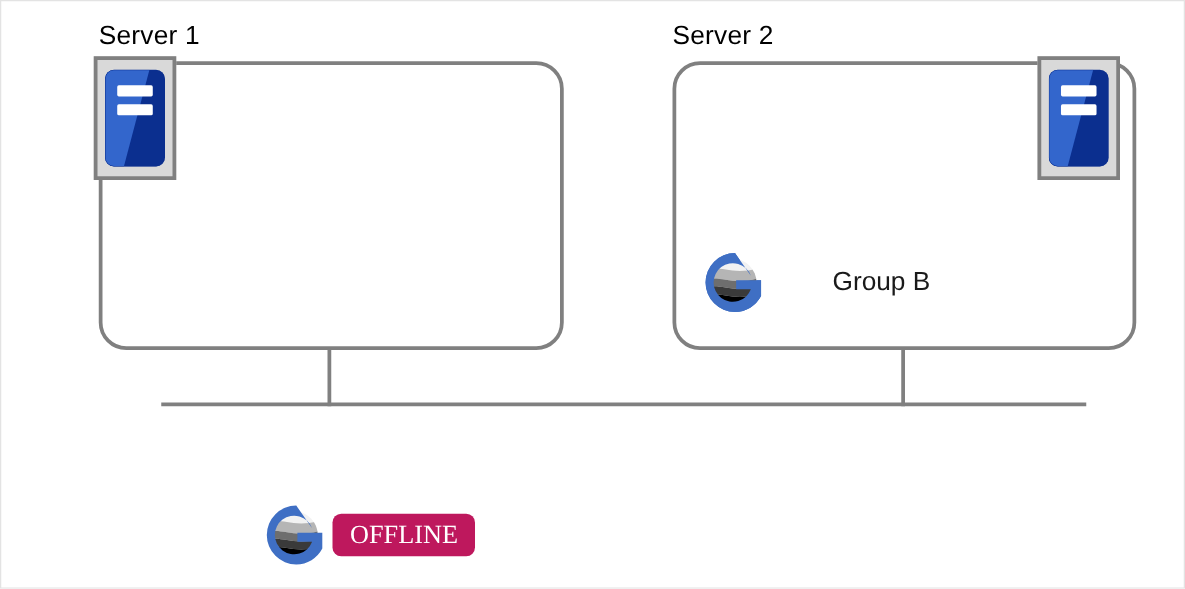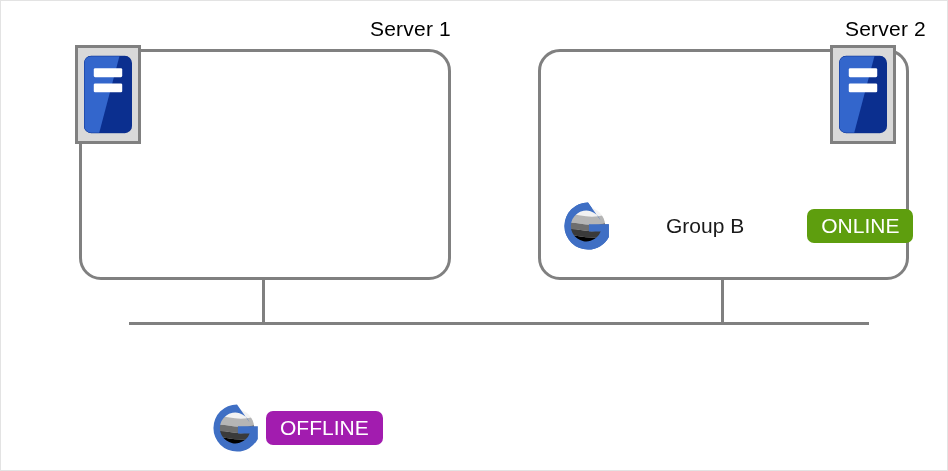--- a/index.html
+++ b/index.html
@@ -18,26 +18,26 @@
     box-sizing: border-box;
     border: 1px solid #e3e3e3;
     overflow: hidden;
   }
 
   
   .server-title {
     position: absolute;
     font-size: 21px;
     color: #000000;
-    text-align: right;
+    text-align: left;
     white-space: nowrap;
     letter-spacing: 0.2px;
   }
   #title-server-1 { left: 78px; top: 16px; width: 372px; }
-  #title-server-2 { left: 554px; top: 16px; width: 371px; }
+  #title-server-2 { left: 537px; top: 16px; width: 371px; }
 
   
   .server-box {
     position: absolute;
     border: 3px solid #808080;
     border-radius: 22px;
     background: #ffffff;
     box-sizing: border-box;
   }
   #server-box-1 { left: 78px;  top: 48px; width: 372px; height: 231px; }
@@ -87,21 +87,21 @@
   }
   .status-badge {
     font-size: 21px;
     color: #ffffff;
     border-radius: 7px;
     padding: 6px 14px 7px 14px;
     line-height: 1;
     display: inline-block;
   }
   .status-online  { background: #5e9e0e; }
-  .status-offline { background: #a21caf; }
+  .status-offline { background: #be185d; font-family: Liberation Serif, serif; }
 
   
   .net-line {
     position: absolute;
     background: #808080;
   }
   #net-drop-1 { left: 261px; top: 279px; width: 3px;   height: 45px; }
   #net-drop-2 { left: 720px; top: 279px; width: 3px;   height: 45px; }
   #net-bus    { left: 128px; top: 321px; width: 740px; height: 3px;  }
 </style>
@@ -163,21 +163,20 @@
       <circle cx="30" cy="32" r="21" fill="#f2f2f2"></circle>
       <g clip-path="url(#globeclipB)">
         <path d="M5 22 C16 14, 30 28, 56 18 L56 27 C30 37, 16 23, 5 31 Z" fill="#b5b5b5"></path>
         <path d="M5 31 C16 23, 30 37, 56 27 L56 34 C30 44, 16 30, 5 38 Z" fill="#6e6e6e"></path>
         <path d="M5 38 C16 30, 30 44, 56 34 L56 41 C30 51, 16 37, 5 45 Z" fill="#3a3a3a"></path>
         <path d="M5 45 C16 37, 30 51, 56 41 L56 56 L5 56 Z" fill="#000000"></path>
       </g>
       <path d="M32 6 A26 26 0 1 0 32 58 A26 26 0 0 0 55 44 L55 30 L33 30 L33 38 L46 38 A17 17 0 1 1 46 26 Z" fill="#3f6fc4"></path>
     </svg>
     <span class="group-label">Group  B</span>
-    <span class="status-badge status-online">ONLINE</span>
   </div>
 
   <div class="group-row" id="group-row-a">
     <svg class="group-logo" viewBox="0 0 64 64">
       <defs>
         <clipPath id="globeclipA">
           <circle cx="30" cy="32" r="21"></circle>
         </clipPath>
       </defs>
       <circle cx="30" cy="32" r="21" fill="#f2f2f2"></circle>

